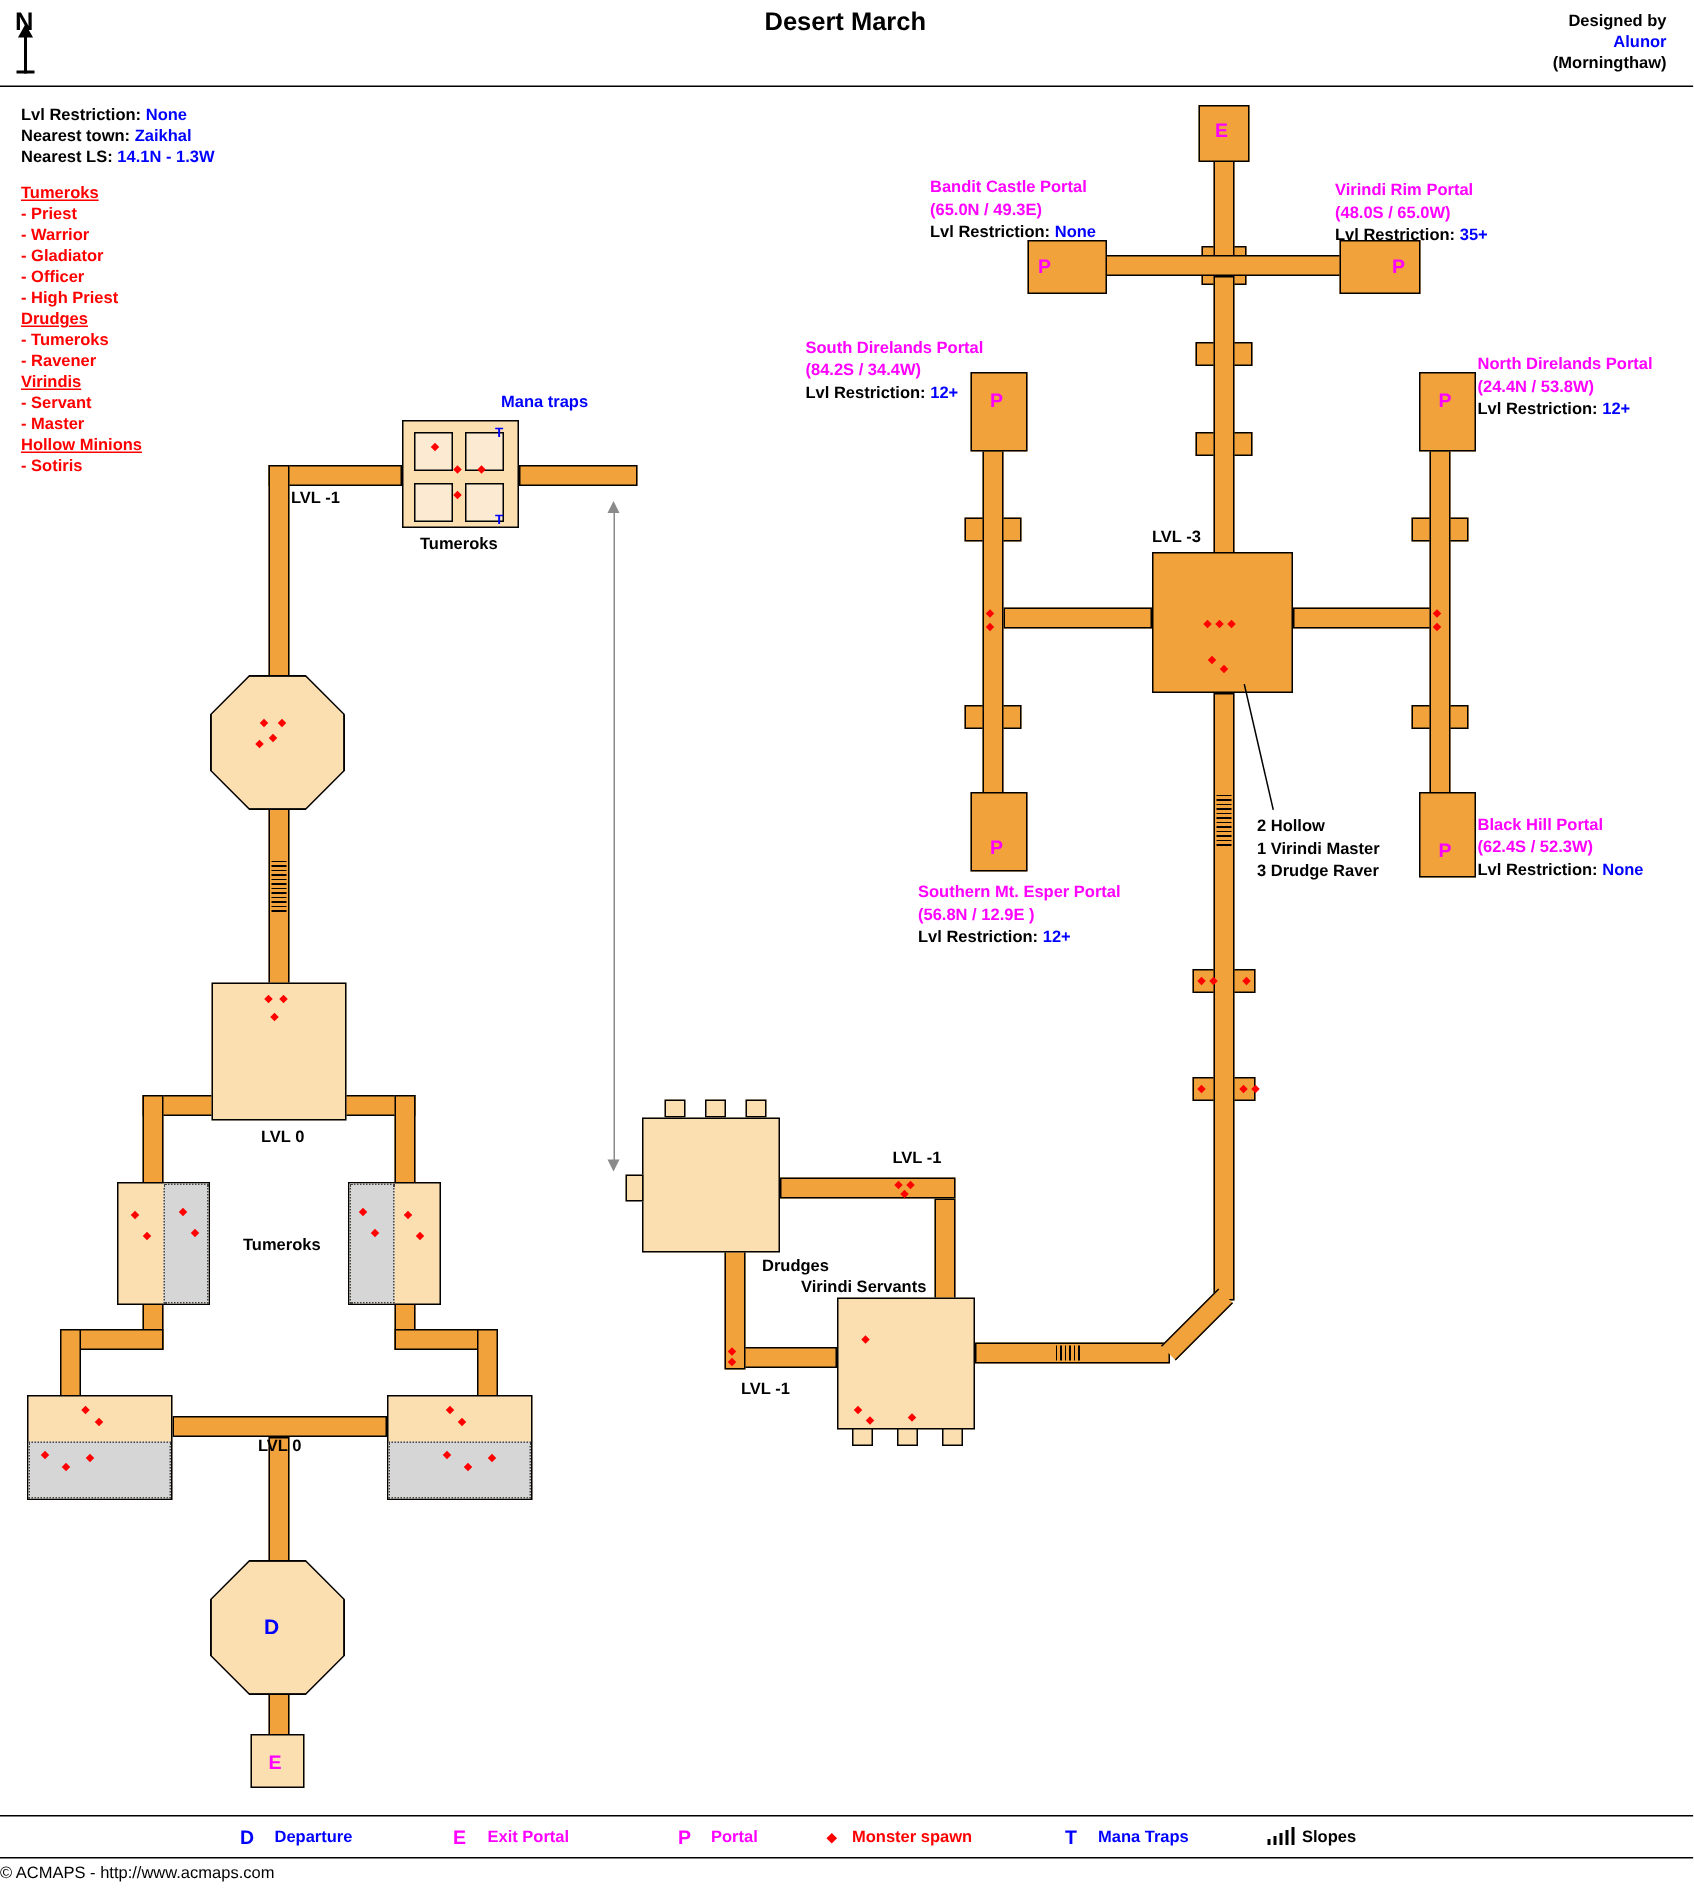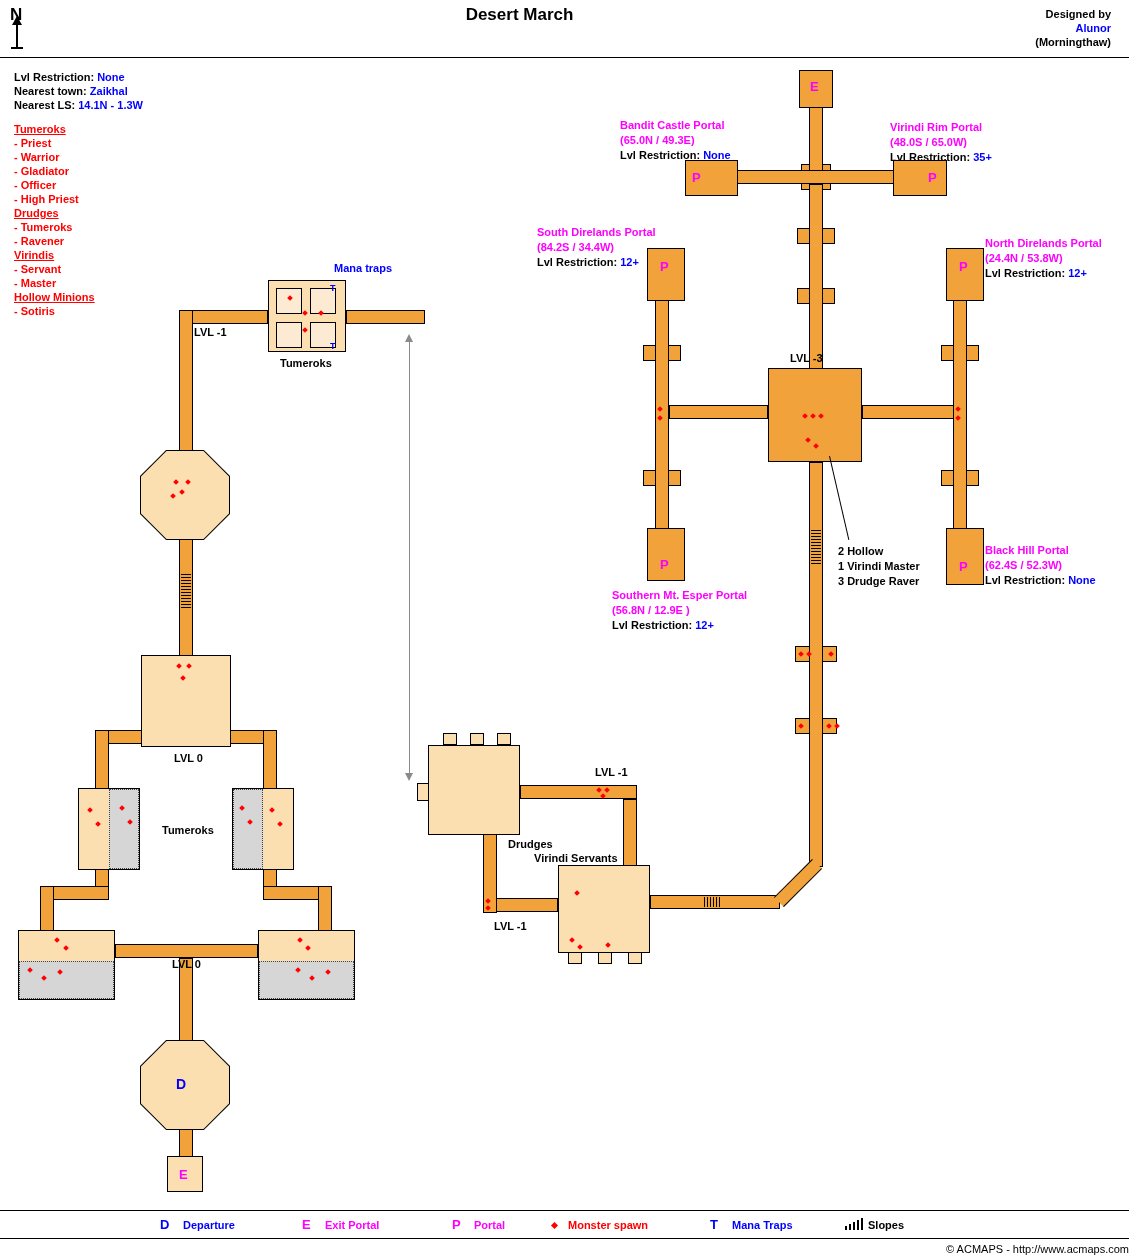--- a/index.html
+++ b/index.html
@@ -39,21 +39,21 @@
 
 <div id="canvas">
 
   
   <span class="lbl" style="left:10px;top:5px;font-size:17px;">N</span>
   <span>
     <i class="tri" style="left:12px;top:16px;border-left:5px solid transparent;border-right:5px solid transparent;border-bottom:9px solid #000;"></i>
     <i style="display:block;position:absolute;left:16px;top:23px;width:2px;height:26px;background:#000;"></i>
     <i style="display:block;position:absolute;left:11px;top:47px;width:12px;height:2px;background:#000;"></i>
   </span>
-  <div class="lbl" style="left:0;top:5px;width:1039px;text-align:center;font-size:17px;">Desert March</div>
+  <div class="lbl" style="left:0;top:5px;width:1039px;text-align:center;font-size:17px;padding-left:44px;">Desert March</div>
   <div style="position:absolute;right:18px;top:7px;text-align:right;">
     <div class="infoline">Designed by</div>
     <div class="infoline blue">Alunor</div>
     <div class="infoline">(Morningthaw)</div>
   </div>
   <i class="hline" style="top:57px;"></i>
 
   
   <div style="position:absolute;left:14px;top:70px;">
     <div class="infoline"><span>Lvl Restriction:</span> <span class="blue">None</span></div>
@@ -255,21 +255,21 @@
   <span class="mark magenta" style="left:959px;top:560px;">P</span>
   <span class="mark blue" style="left:176px;top:1078px;font-size:14px;">D</span>
   <span class="mark magenta" style="left:179px;top:1168px;">E</span>
   <span class="mark blue" style="left:330px;top:282px;font-size:9px;">T</span>
   <span class="mark blue" style="left:330px;top:340px;font-size:9px;">T</span>
 
   
   <span class="lbl blue" style="left:334px;top:262px;">Mana traps</span>
   <span class="lbl" style="left:194px;top:326px;">LVL -1</span>
   <span class="lbl" style="left:280px;top:357px;">Tumeroks</span>
-  <span class="lbl" style="left:790px;top:352px;">LVL -3</span>
+  <span class="lbl" style="left:768px;top:352px;">LVL -3</span>
   <span class="lbl" style="left:174px;top:752px;">LVL 0</span>
   <span class="lbl" style="left:162px;top:824px;">Tumeroks</span>
   <span class="lbl" style="left:172px;top:958px;">LVL 0</span>
   <span class="lbl" style="left:595px;top:766px;">LVL -1</span>
   <span class="lbl" style="left:494px;top:920px;">LVL -1</span>
   <span class="lbl" style="left:508px;top:838px;">Drudges</span>
   <span class="lbl" style="left:508px;top:852px;margin-left:26px;">Virindi Servants</span>
 
   <div class="plabel" style="left:838px;top:544px;">
     <div>2 Hollow</div>
@@ -324,15 +324,15 @@
   <span class="bars" style="left:845px;top:1218px;height:12px;">
     <i style="height:4px;"></i>
       <i style="height:6px;"></i>
       <i style="height:8px;"></i>
       <i style="height:10px;"></i>
       <i style="height:12px;"></i>
   </span>
   <span class="lbl" style="left:868px;top:1219px;">Slopes</span>
   <i class="hline" style="top:1238px;"></i>
 
-  <div style="position:absolute;left:0;top:1243px;width:1129px;text-align:right;font-size:11px;color:#000;">© ACMAPS - http://www.acmaps.com</div>
+  <div style="position:absolute;left:0;top:1243px;width:1129px;text-align:left;font-size:11px;color:#000;">© ACMAPS - http://www.acmaps.com</div>
 
 </div>
 
 </body></html>

